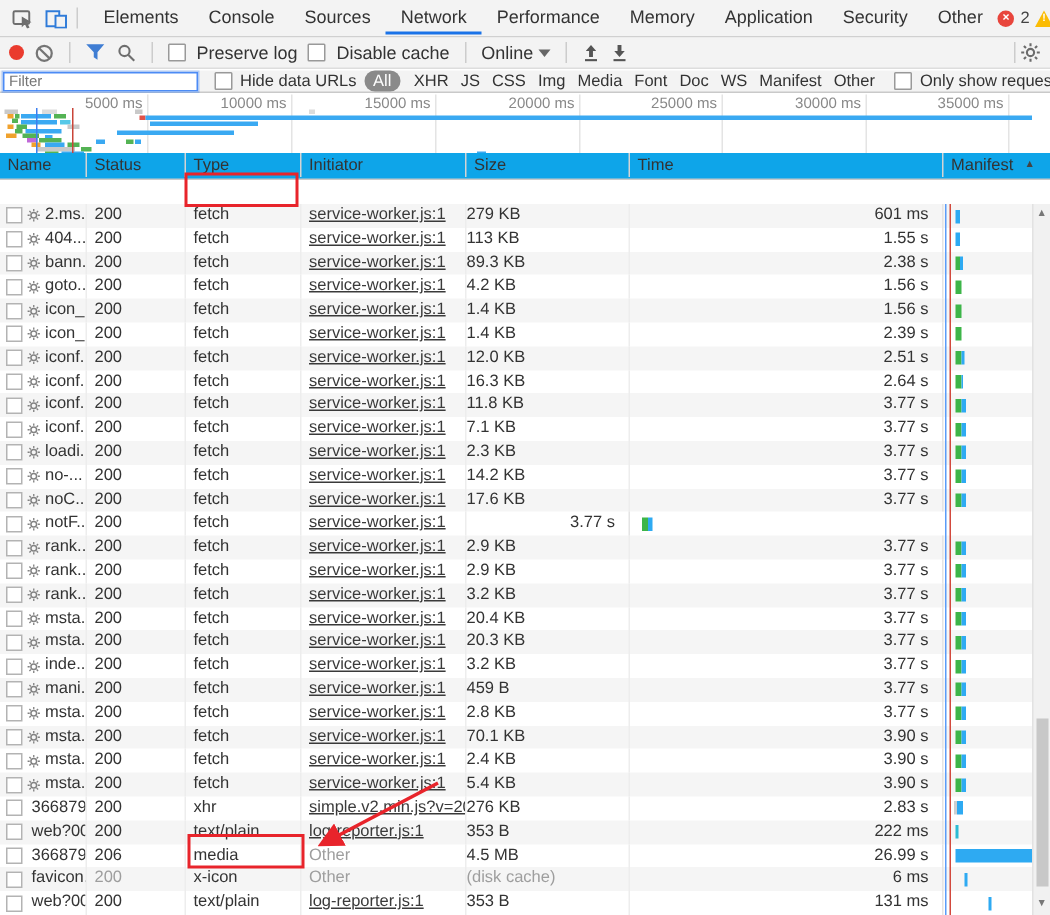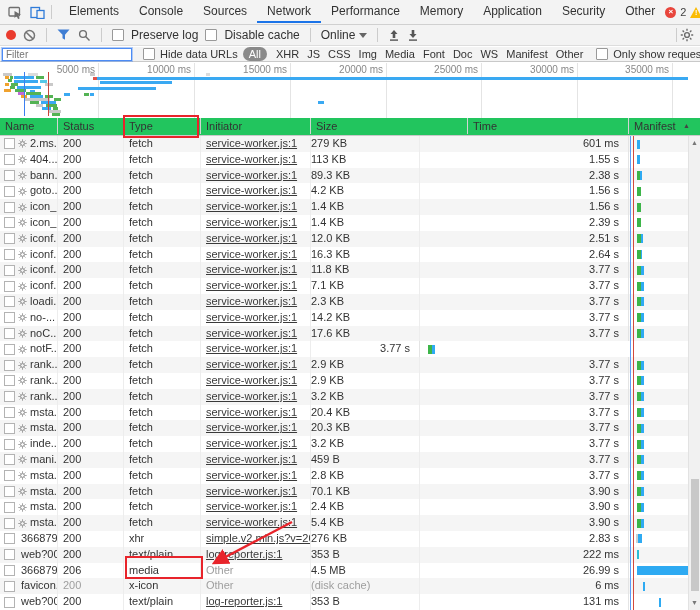--- a/index.html
+++ b/index.html
@@ -36,21 +36,21 @@
                 padding:0 3px;font-family:inherit;color:#333;flex:none}
   .pill{padding:0 4px;color:#333;white-space:nowrap}
   .pill.active{background:#8a8a8a;color:#fff;border-radius:7px;padding:1px 6px}
   
   #overview{position:absolute;top:63px;left:0;right:0;height:55px;background:#fff;border-bottom:1px solid #c9c9c9}
   .grid-v{position:absolute;top:0;bottom:0;width:1px;background:#e4e4e4}
   .ruler-label{position:absolute;top:1px;width:70px;text-align:right;font-size:10px;color:#888}
   .ov-bar{position:absolute;height:3px}
   .ov-line{position:absolute;top:9px;bottom:2px;width:1px}
   
-  #thead{position:absolute;top:118px;left:0;right:0;height:17px;background:#22c55e;border-bottom:1px solid #c9c9c9;
+  #thead{position:absolute;top:102px;left:0;right:0;height:17px;background:#0ea5e9;border-bottom:1px solid #c9c9c9;
          font-size:11px;color:#333}
   .th{position:absolute;top:0;height:16px;line-height:16px;padding-left:5px;box-sizing:border-box;
       border-left:1px solid #d4d4d4;white-space:nowrap;overflow:hidden}
   .th:first-child{border-left:none}
   #sort-caret{position:absolute;left:683px;top:4px;font-size:7px;color:#444}
   
   #tbody{position:absolute;top:136px;left:0;right:0;bottom:0;overflow:hidden}
   .row{display:grid;grid-template-columns:57px 66px 77px 110px 109px 209px 72px;height:15.8px;
        line-height:15.8px;font-size:11px;color:#333}
   #rows .row:nth-child(odd){background:#f5f5f5}
@@ -249,21 +249,21 @@
     <div class="ov-line" style="left: 48px; background: rgb(201, 68, 57);"></div>
   </div>
 
 <div id="thead">
   <span id="sort-caret">▲</span>
 <div class="th" style="left: 0px; width: 57px; border-left: none;">Name</div>
     <div class="th" style="left: 57px; width: 64px;">Status</div>
     <div class="th" style="left: 123px; width: 77px;">Type</div>
     <div class="th" style="left: 200px; width: 110px;">Initiator</div>
     <div class="th" style="left: 310px; width: 109px;">Size</div>
-    <div class="th" style="left: 419px; width: 209px; margin-left: 48px;">Time</div>
+    <div class="th" style="left: 419px; width: 209px;">Time</div>
     <div class="th" style="left: 628px; width: 72px;">Manifest</div>
   </div>
 
 <div id="tbody">
   <div id="rows">
   <div class="row">
     <div class="cell c-name">
       <span class="cb"></span>
       <span class="gear-w">
             <svg width="9" height="9" viewBox="0 0 9 9">

